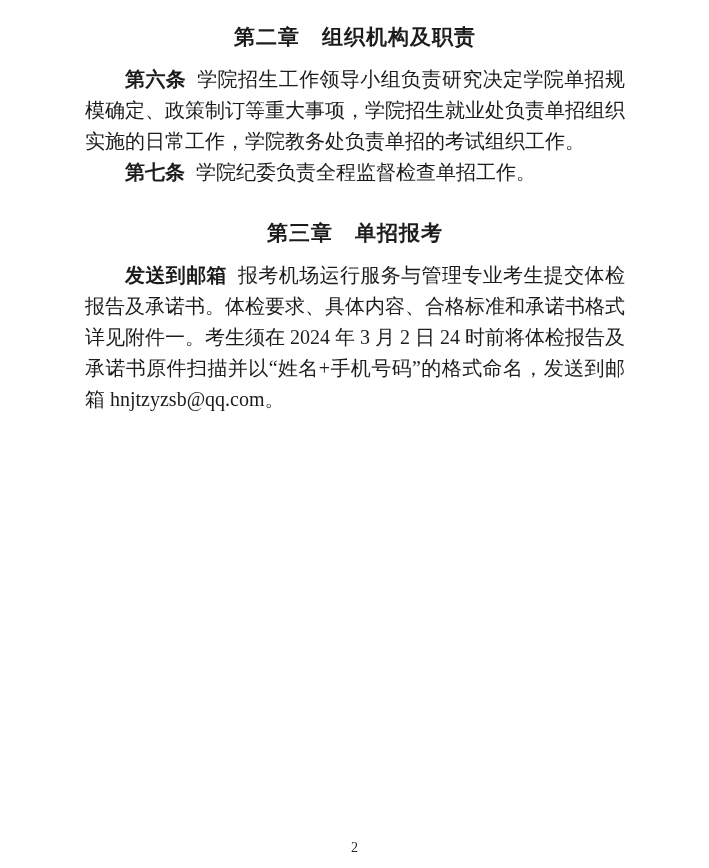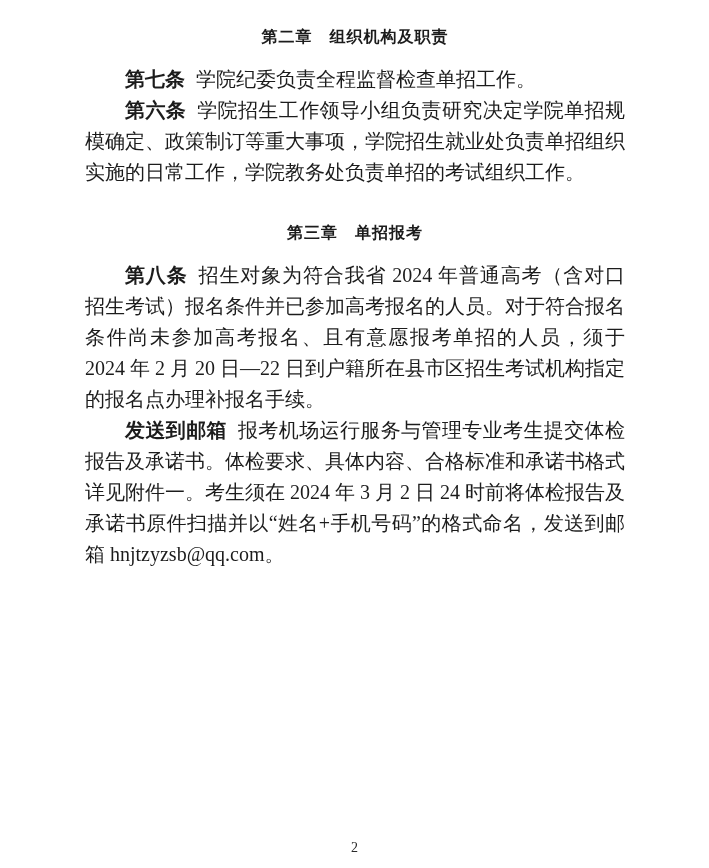--- a/index.html
+++ b/index.html
@@ -12,21 +12,21 @@
     width: 709px;
     height: 868px;
     background: #ffffff;
     box-sizing: border-box;
     padding: 14px 84px 0 85px;
     font-family: "Liberation Serif", "DejaVu Serif", serif;
     color: #1c1c1c;
     overflow: hidden;
   }
   .chapter-heading {
-    font-size: 16px;
+    font-size: 21px;
     font-weight: bold;
     text-align: center;
     margin: 8px 0 12px 0;
     line-height: 30px;
     letter-spacing: 1px;
   }
   .chapter-heading.second {
     margin-top: 30px;
   }
   .para {
@@ -50,27 +50,26 @@
     color: #2a2a2a;
   }
 </style>
 </head>
 <body>
 
 <div class="doc-page">
 
   <h1 class="chapter-heading">第二章　组织机构及职责</h1>
 
+  <p class="para"><span class="article-label">第六条</span><span>学院招生工作领导小组负责研究决定学院单招规模确定、政策制订等重大事项，学院招生就业处负责单招组织实施的日常工作，学院教务处负责单招的考试组织工作。</span></p>
+
   <p class="para"><span class="article-label">第七条</span><span>学院纪委负责全程监督检查单招工作。</span></p>
-
-  <p class="para"><span class="article-label">第六条</span><span>学院招生工作领导小组负责研究决定学院单招规模确定、政策制订等重大事项，学院招生就业处负责单招组织实施的日常工作，学院教务处负责单招的考试组织工作。</span></p>
 
   <h1 class="chapter-heading second">第三章　单招报考</h1>
 
-  <p class="para"><span class="article-label">第八条</span><span>招生对象为符合我省 2024 年普通高考（含对口招生考试）报名条件并已参加高考报名的人员。对于符合报名条件尚未参加高考报名、且有意愿报考单招的人员，须于 2024 年 2 月 20 日—22 日到户籍所在县市区招生考试机构指定的报名点办理补报名手续。</span></p>
 
 
 
 
   <p class="para"><span class="article-label">发送到邮箱</span><span>报考机场运行服务与管理专业考生提交体检报告及承诺书。体检要求、具体内容、合格标准和承诺书格式详见附件一。考生须在 2024 年 3 月 2 日 24 时前将体检报告及承诺书原件扫描并以“姓名+手机号码”的格式命名，发送到邮箱 hnjtzyzsb@qq.com。</span></p>
 
   <div class="page-number">2</div>
 
 </div>
 

